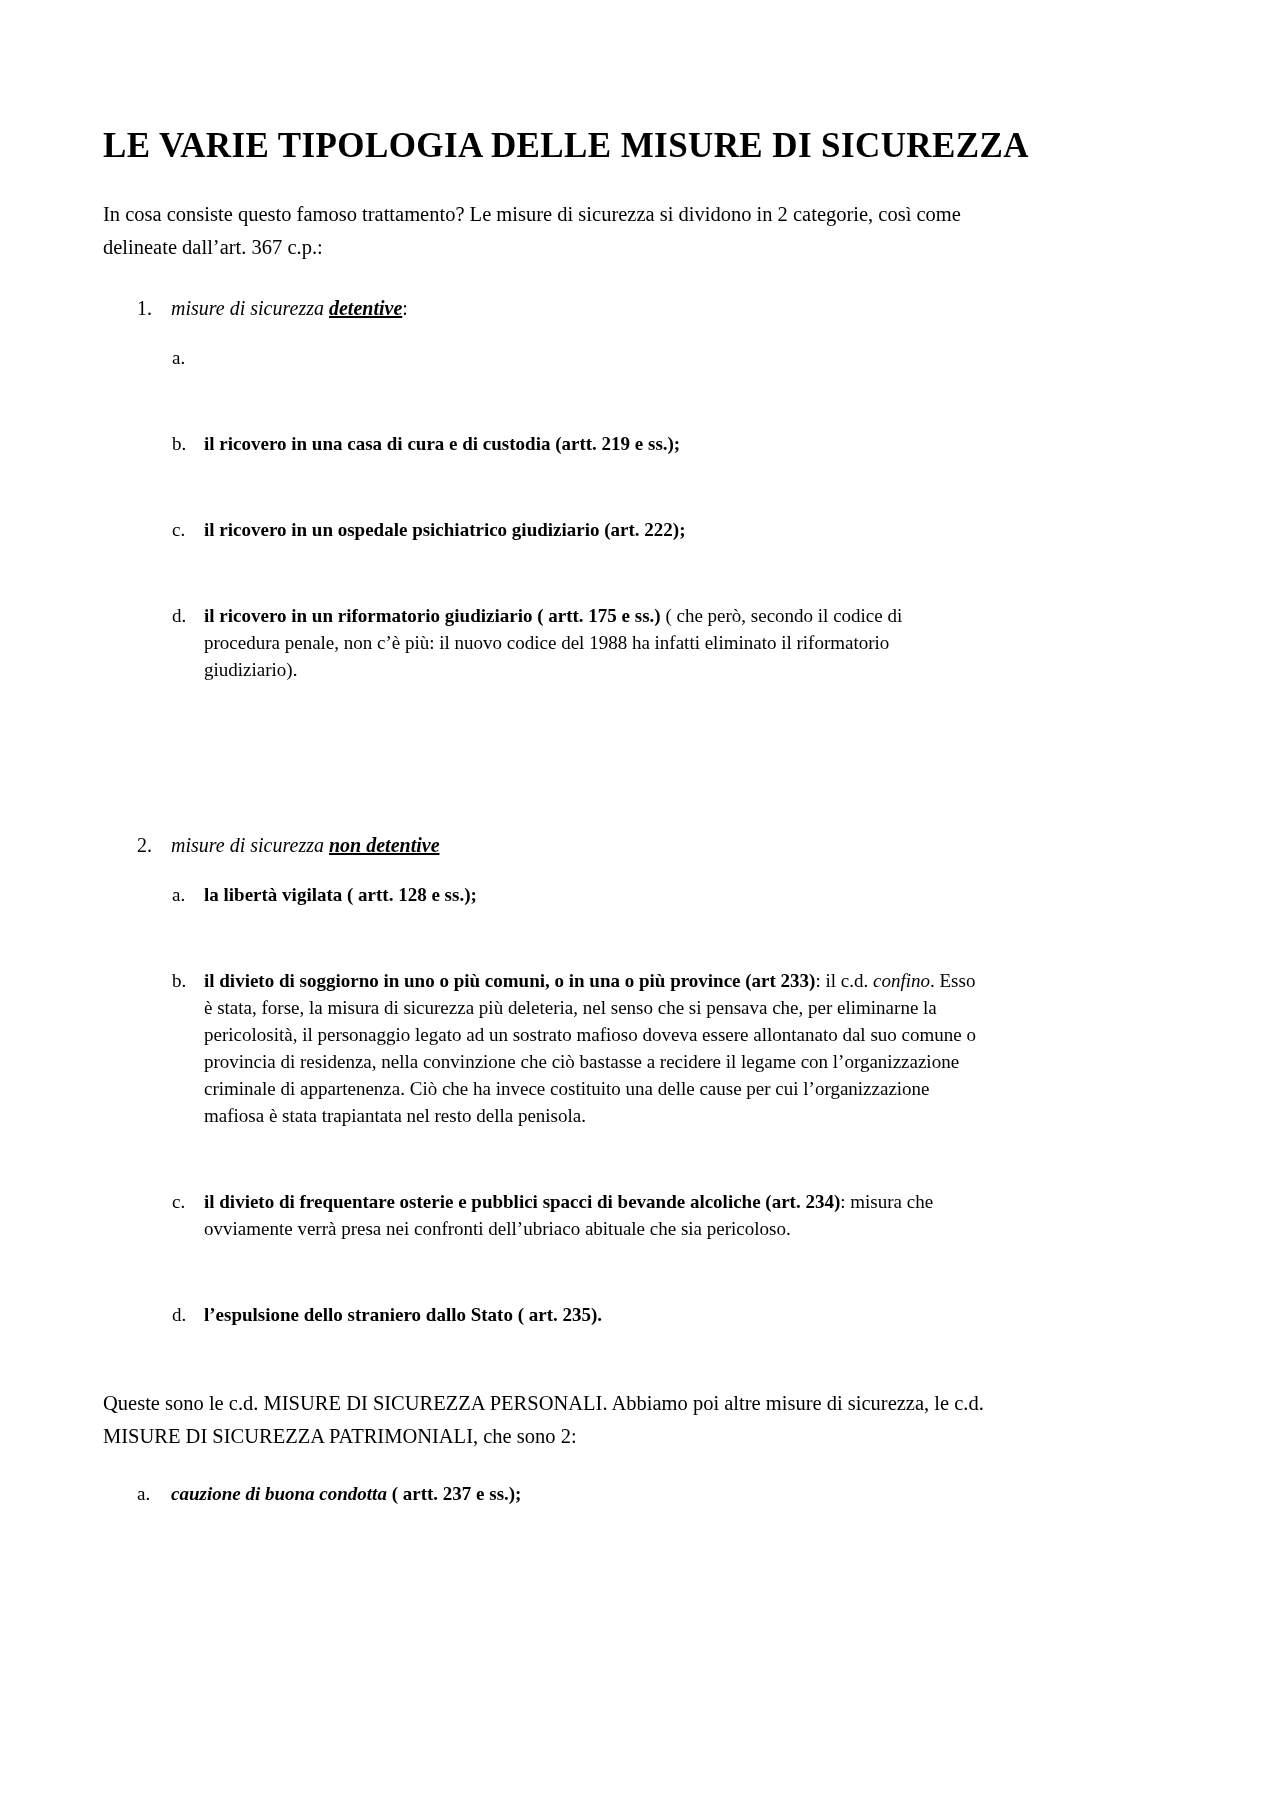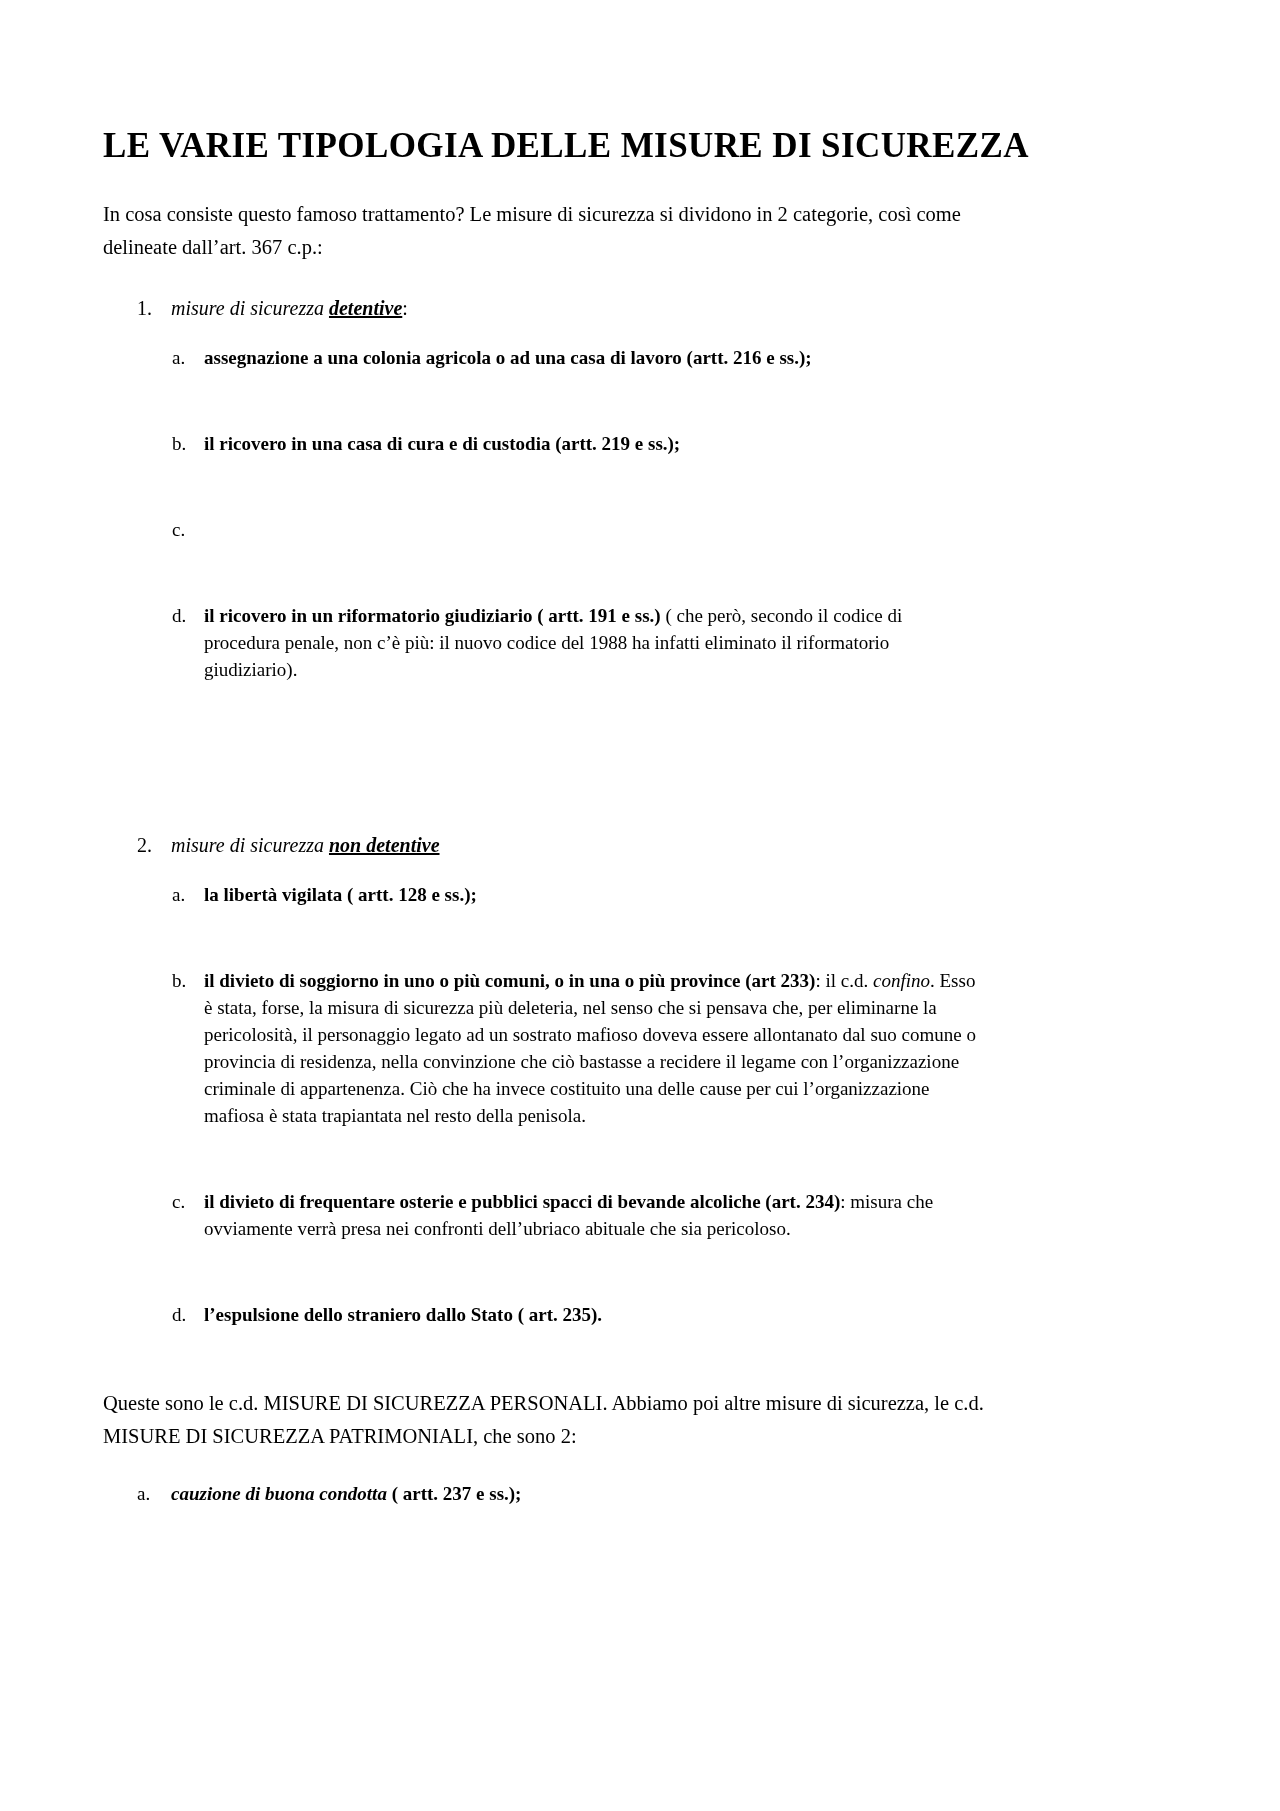--- a/index.html
+++ b/index.html
@@ -77,35 +77,35 @@
 
   <p class="para intro">In cosa consiste questo famoso trattamento? Le misure di sicurezza si dividono in 2 categorie, così come delineate dall’art. 367 c.p.:</p>
 
   <div class="l1-row">
     <span class="l1-num">1.</span>
     <span class="l1-text"><span class="it">misure di sicurezza </span><span class="kw">detentive</span><span>:</span></span>
   </div>
 
   <div class="l2-row">
     <span class="l2-letter">a.</span>
-    <div class="l2-text"><b>assegnazione a una colonia agricola o ad una casa di lavoro (artt. 216 e ss.);</b><span></span></div>
   </div>
 
   <div class="l2-row">
     <span class="l2-letter">b.</span>
     <div class="l2-text"><b>il ricovero in una casa di cura e di custodia (artt. 219 e ss.);</b><span></span></div>
   </div>
 
   <div class="l2-row">
     <span class="l2-letter">c.</span>
+    <div class="l2-text"><b>il ricovero in un ospedale psichiatrico giudiziario (art. 222);</b><span></span></div>
   </div>
 
   <div class="l2-row gap-after-list">
     <span class="l2-letter">d.</span>
-    <div class="l2-text"><b>il ricovero in un riformatorio giudiziario ( artt. 191 e ss.)</b><span> ( che però, secondo il codice di procedura penale, non c’è più: il nuovo codice del 1988 ha infatti eliminato il riformatorio giudiziario).</span></div>
+    <div class="l2-text"><b>il ricovero in un riformatorio giudiziario ( artt. 175 e ss.)</b><span> ( che però, secondo il codice di procedura penale, non c’è più: il nuovo codice del 1988 ha infatti eliminato il riformatorio giudiziario).</span></div>
   </div>
 
   <div class="l1-row">
     <span class="l1-num">2.</span>
     <span class="l1-text"><span class="it">misure di sicurezza </span><span class="kw">non detentive</span><span></span></span>
   </div>
 
   <div class="l2-row">
     <span class="l2-letter">a.</span>
     <div class="l2-text"><b>la libertà vigilata ( artt. 128 e ss.);</b><span></span></div>

